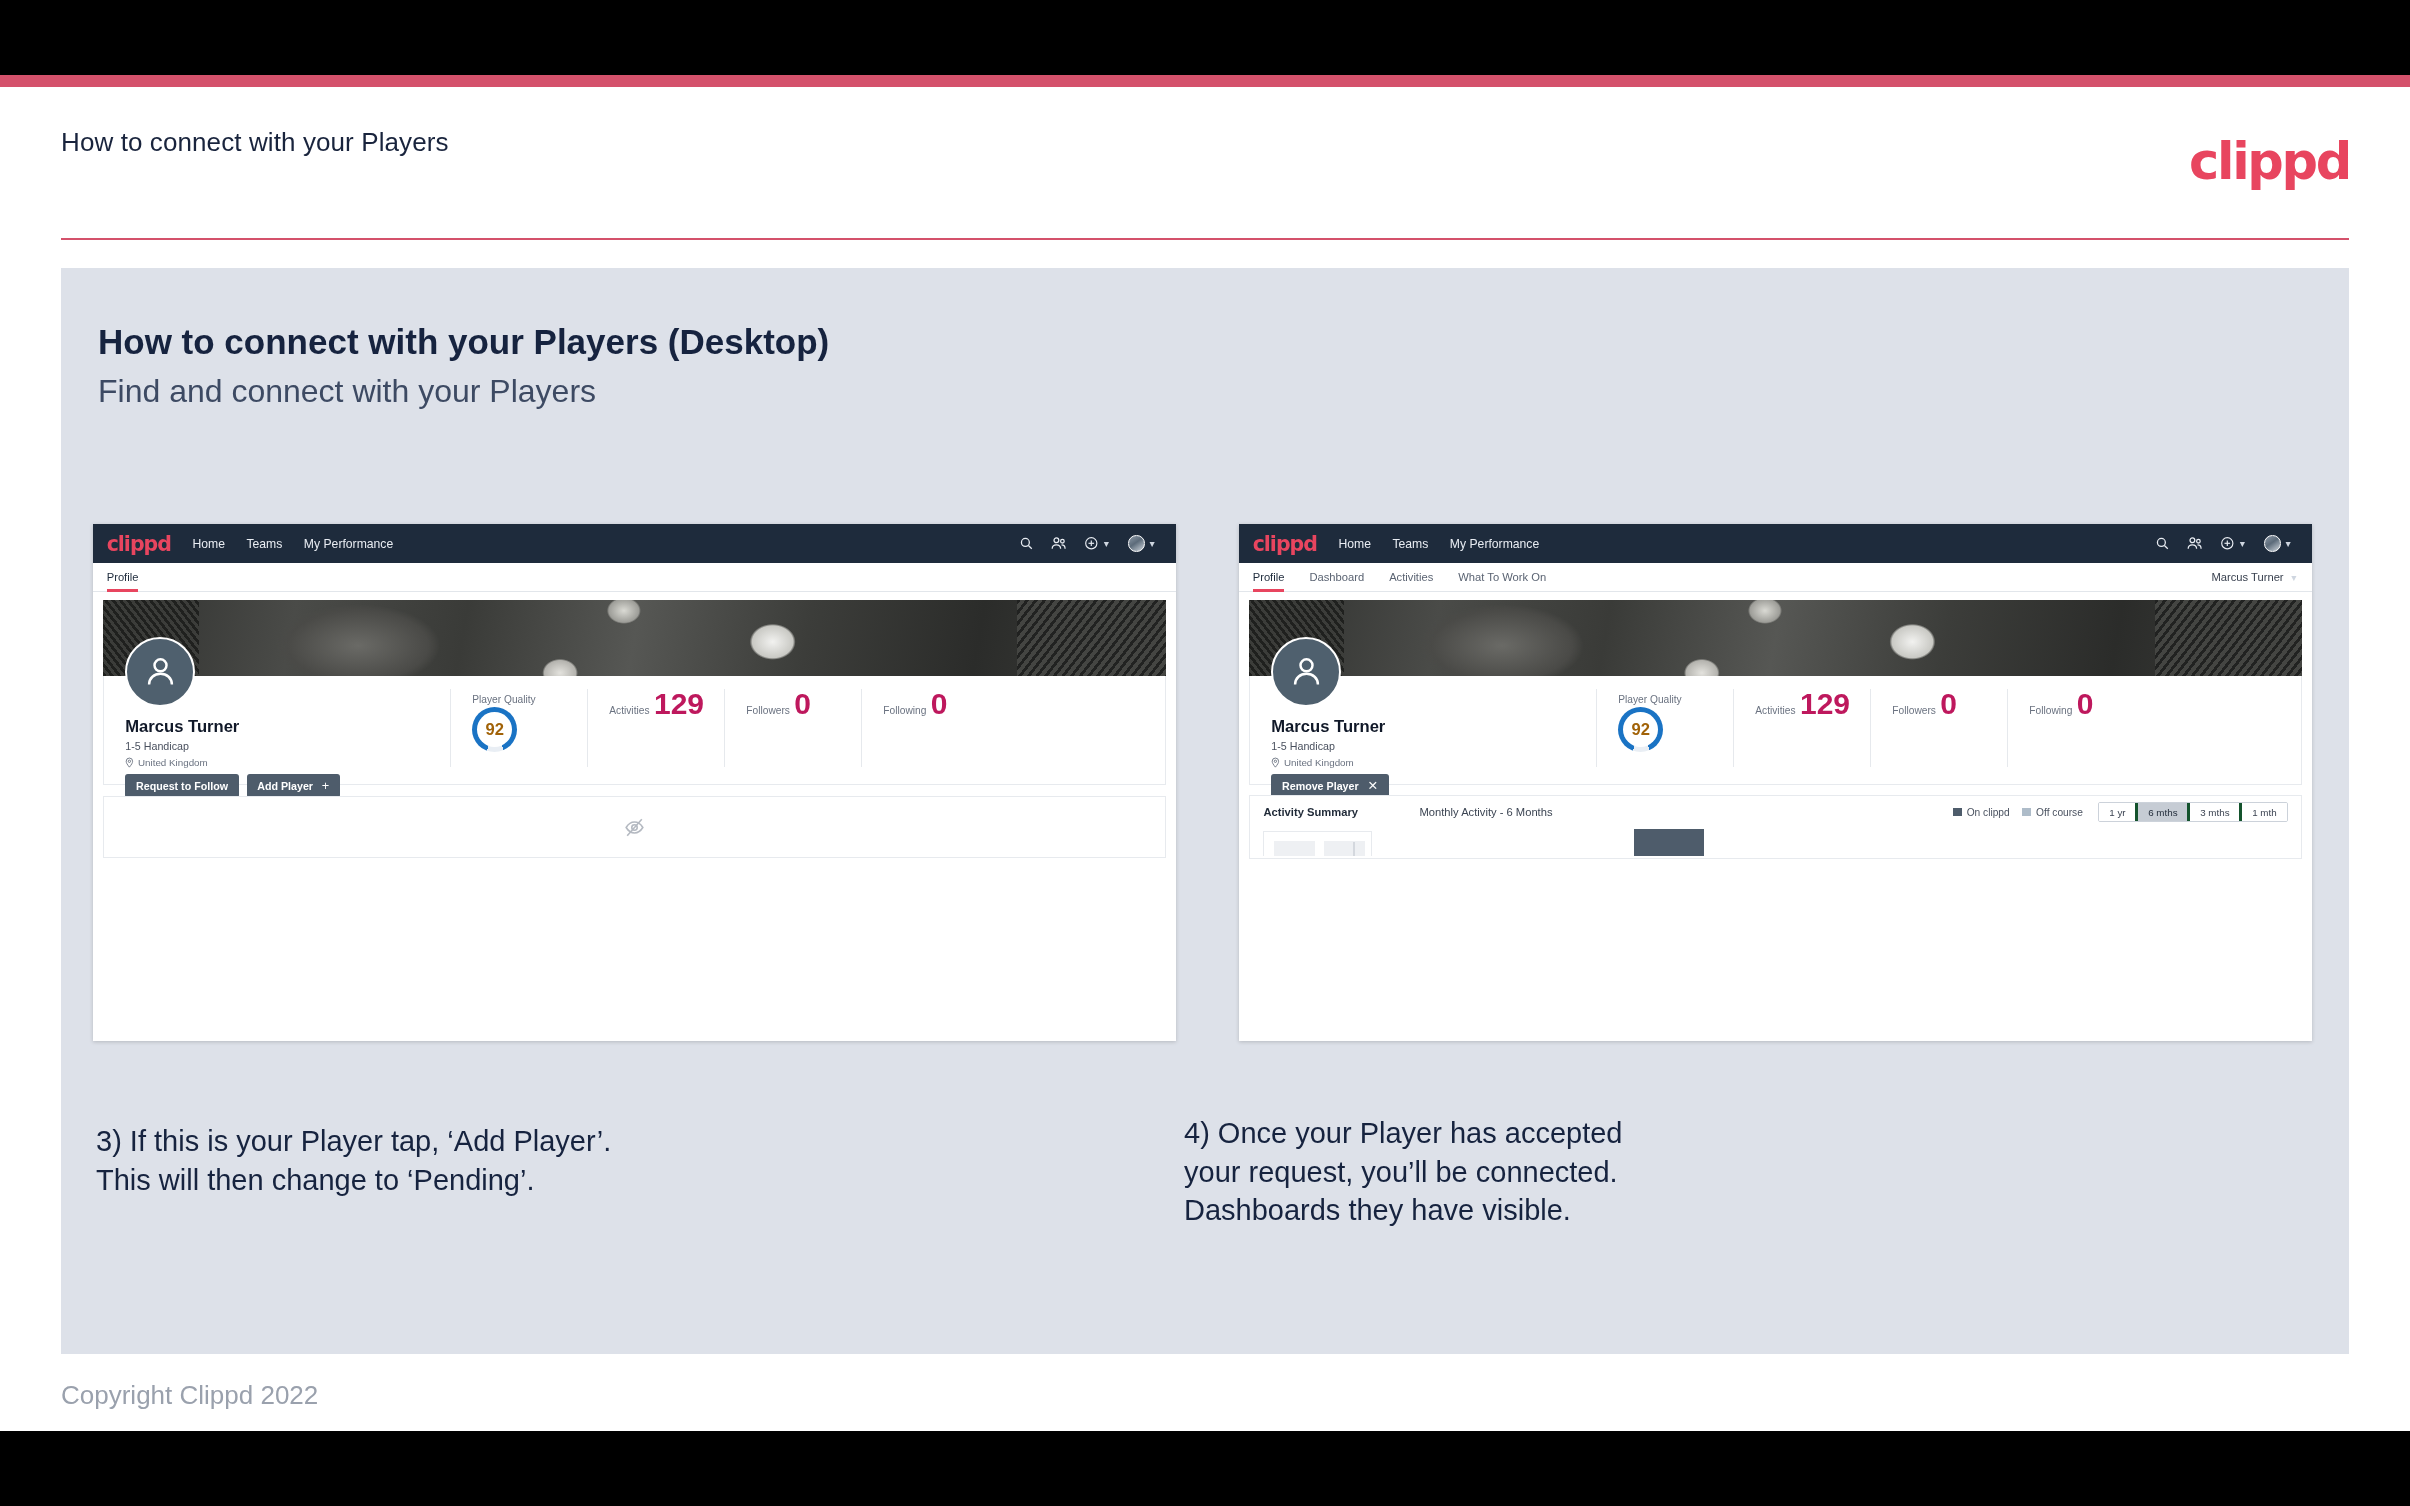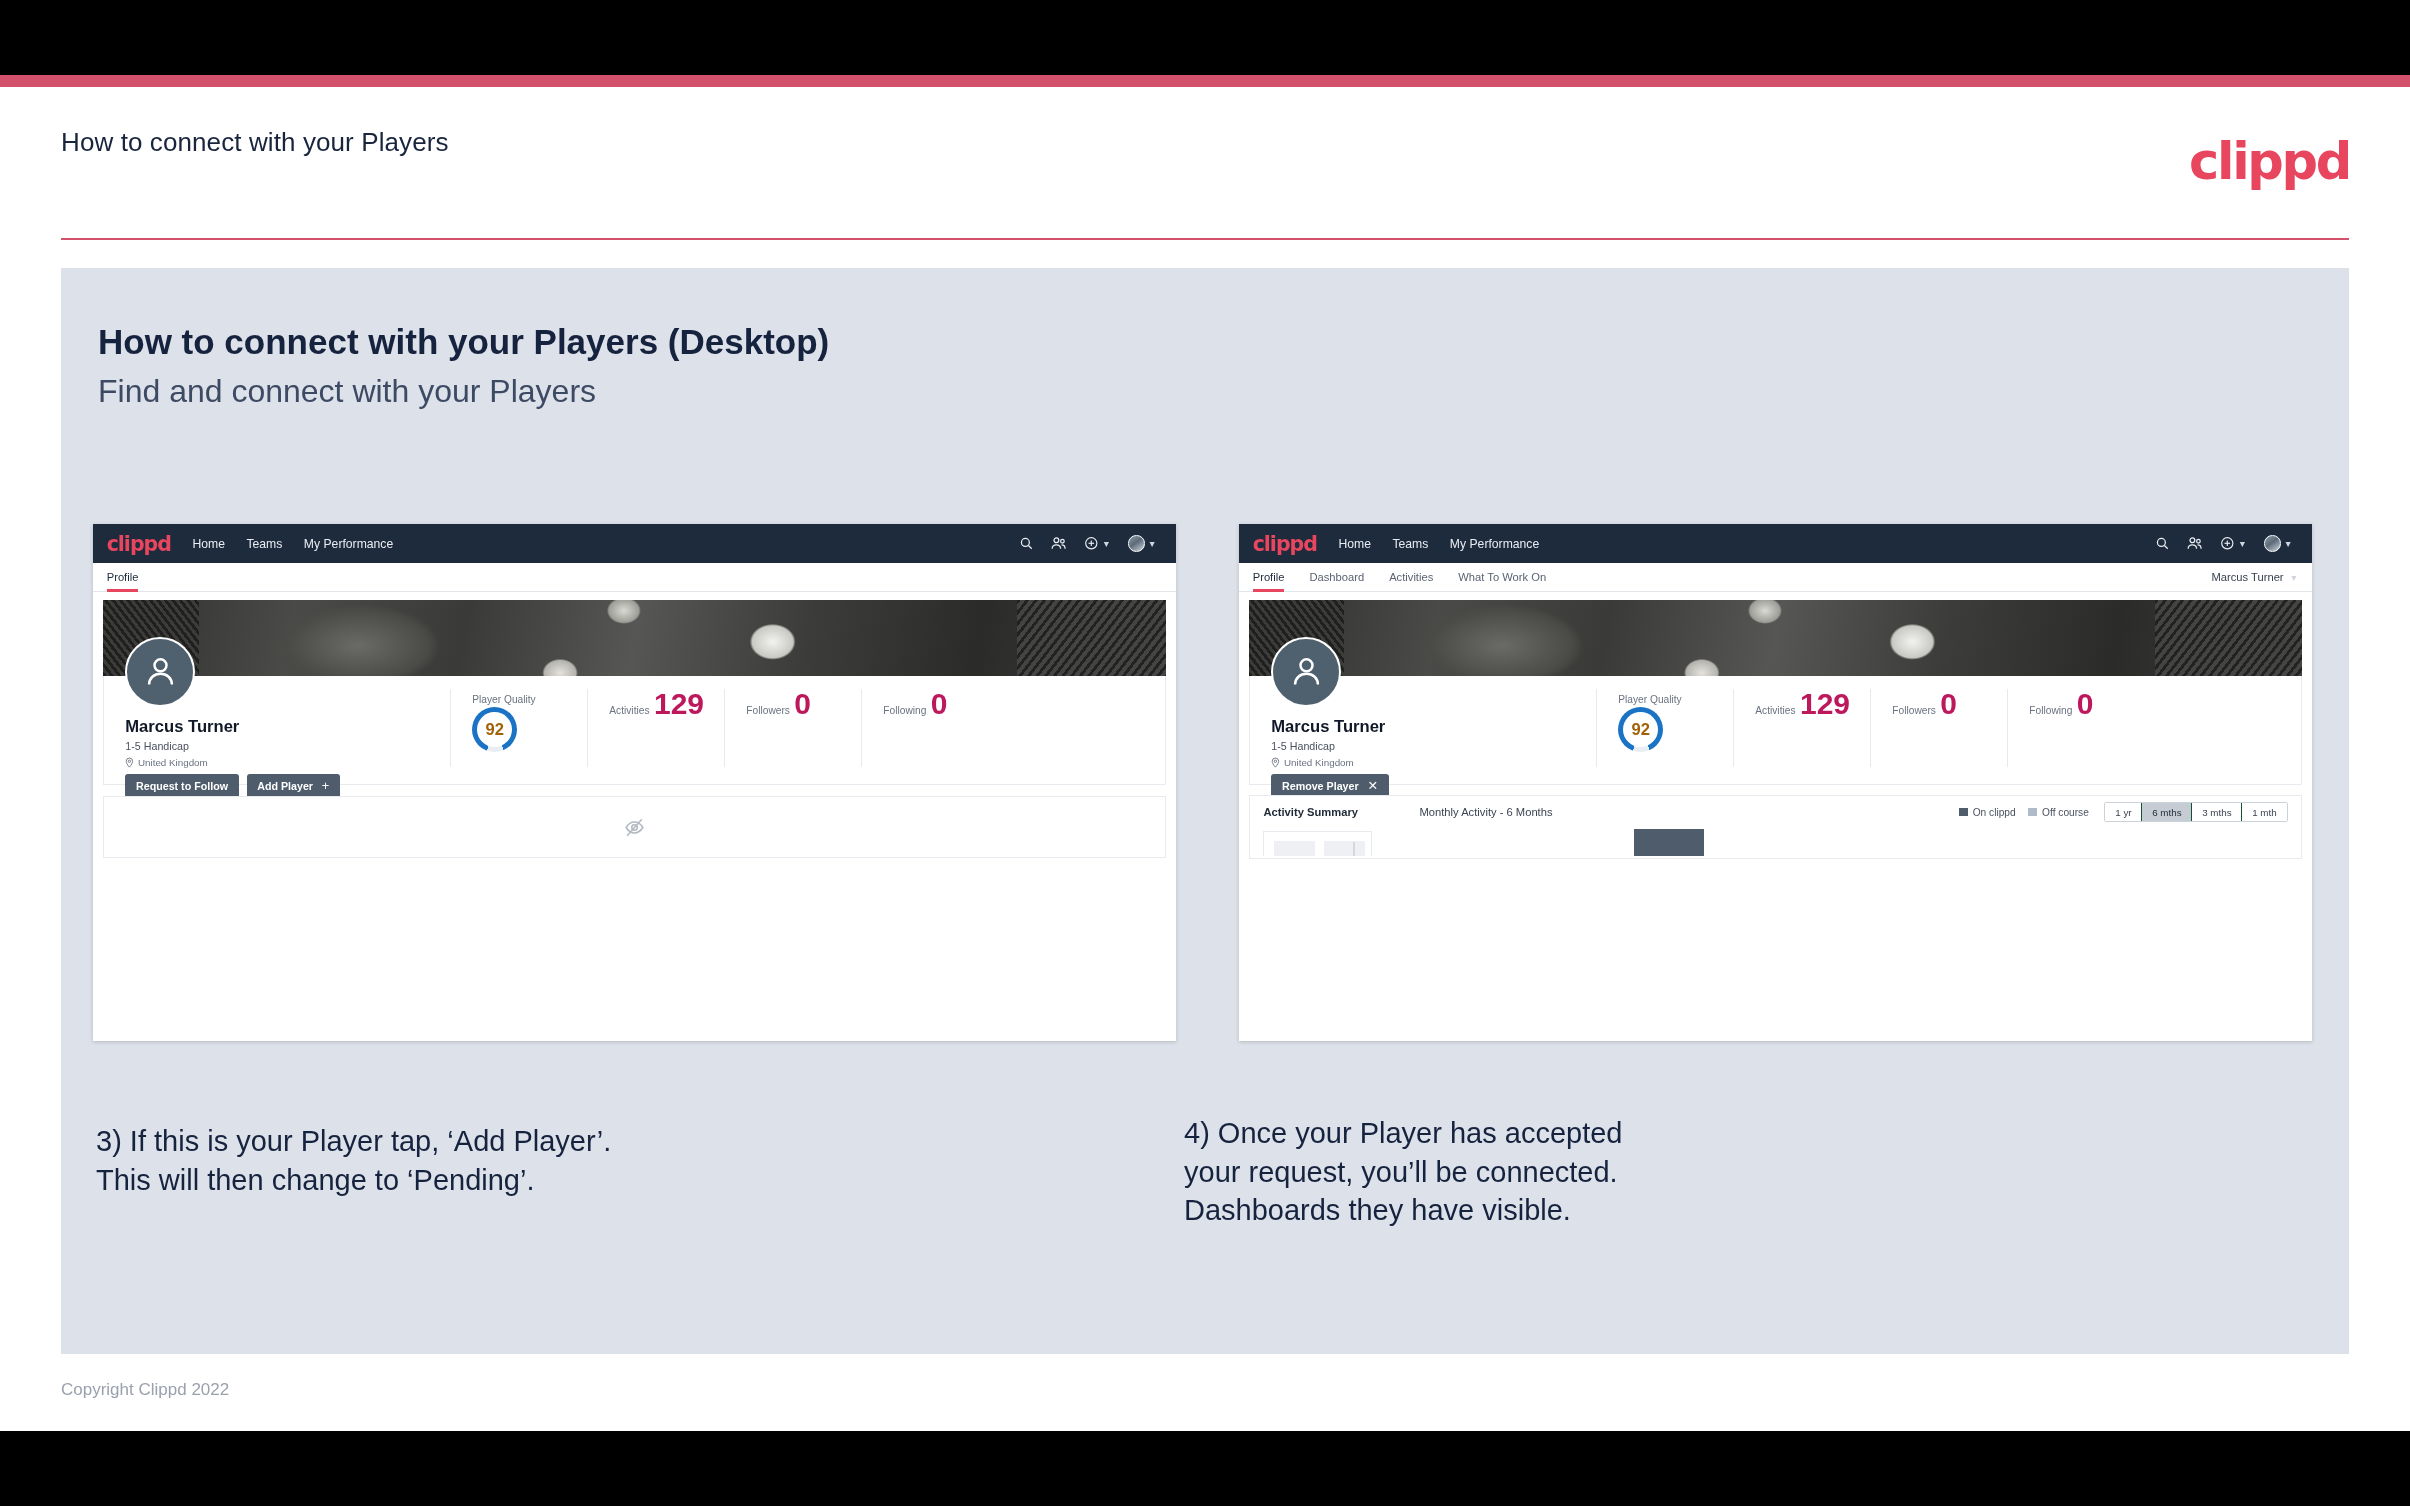--- a/index.html
+++ b/index.html
@@ -166,21 +166,21 @@
     border:1px solid #e7eaee; padding:0 13.7px;
   }
   .act-row { display:flex; align-items:center; height:33px; }
   .act-title { font-size:11.2px; font-weight:bold; color:#1f2937; width:156px; }
   .act-sub   { font-size:11.2px; color:#3b4452; }
   .act-right { margin-left:auto; display:flex; align-items:center; gap:15.6px; }
   .legend { display:flex; align-items:center; gap:12.7px; }
   .lg { display:flex; align-items:center; gap:4.9px; font-size:10.2px; color:#4a5260; }
   .sw { width:8.8px; height:8.8px; display:inline-block; }
   .seg { display:flex; border:1px solid #ccd2da; border-radius:2px; overflow:hidden; }
-  .seg div { font-size:9.8px; color:#3c4452; padding:3.9px 9.8px; border-left:1px solid #14532d; background:#fff; white-space:nowrap; }
+  .seg div { font-size:9.8px; color:#3c4452; padding:3.9px 9.8px; border-left:3px solid #14532d; background:#fff; white-space:nowrap; }
   .seg div:first-child { border-left:none; }
   .seg div.on { background:#c6ccd4; color:#1f2937; }
   .act-body { position:relative; height:27px; overflow:hidden; }
   .mini-legend {
     position:absolute; left:0; top:2px; width:109px; height:39px;
     border:1px solid #e7eaee; background:#fff;
   }
   .mini-legend i { position:absolute; display:block; background:#eef0f3; }
   .mini-legend i:nth-child(1){ left:9.8px; top:9.8px; width:41px; height:21.5px; }
   .mini-legend i:nth-child(2){ left:60px; top:9.8px; width:41px; height:21.5px; }
@@ -190,21 +190,21 @@
   
   .cap {
     position:absolute; font-size:29px; line-height:1.33; color:#16233f;
   }
   .cap-left  { left:96px;  top:1122px; }
   .cap-right { left:1184px; top:1114px; }
 
   
   .footer {
     position:absolute; left:61px; top:1380px;
-    font-size:17px; color:#9aa1ad;
+    font-size:26px; color:#9aa1ad;
   }
 </style>
 </head>
 <body>
 
 <div class="slide-frame">
 
   <div class="bar-black-top"></div>
   <div class="bar-accent"></div>
   <div class="bar-black-bot"></div>

